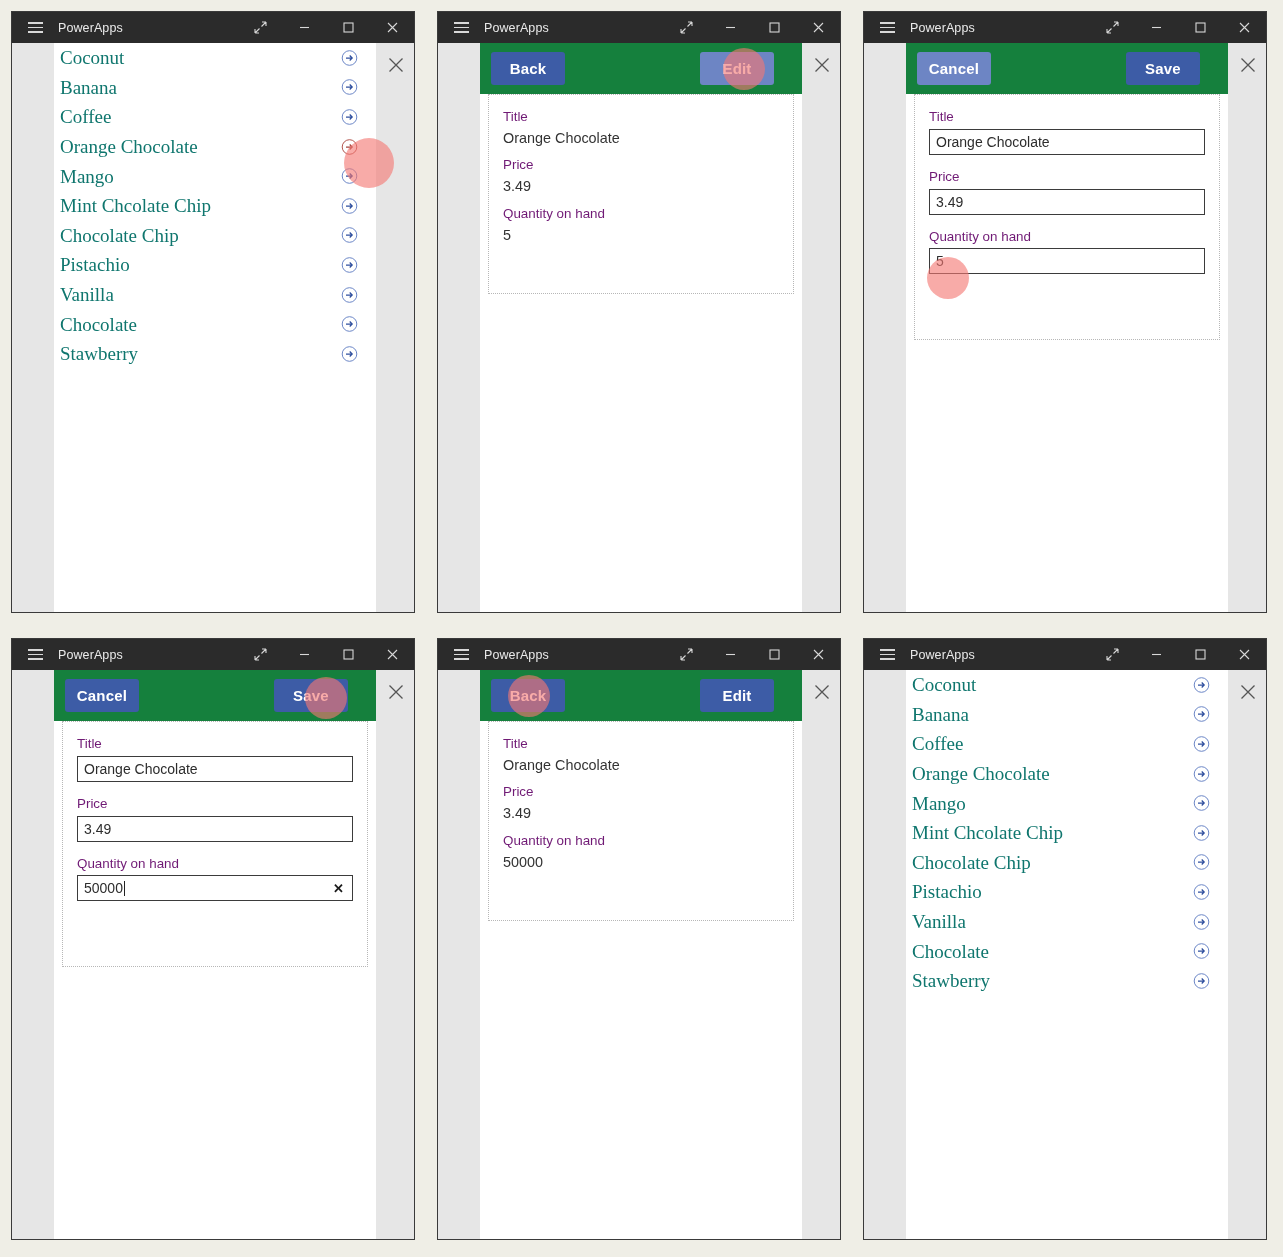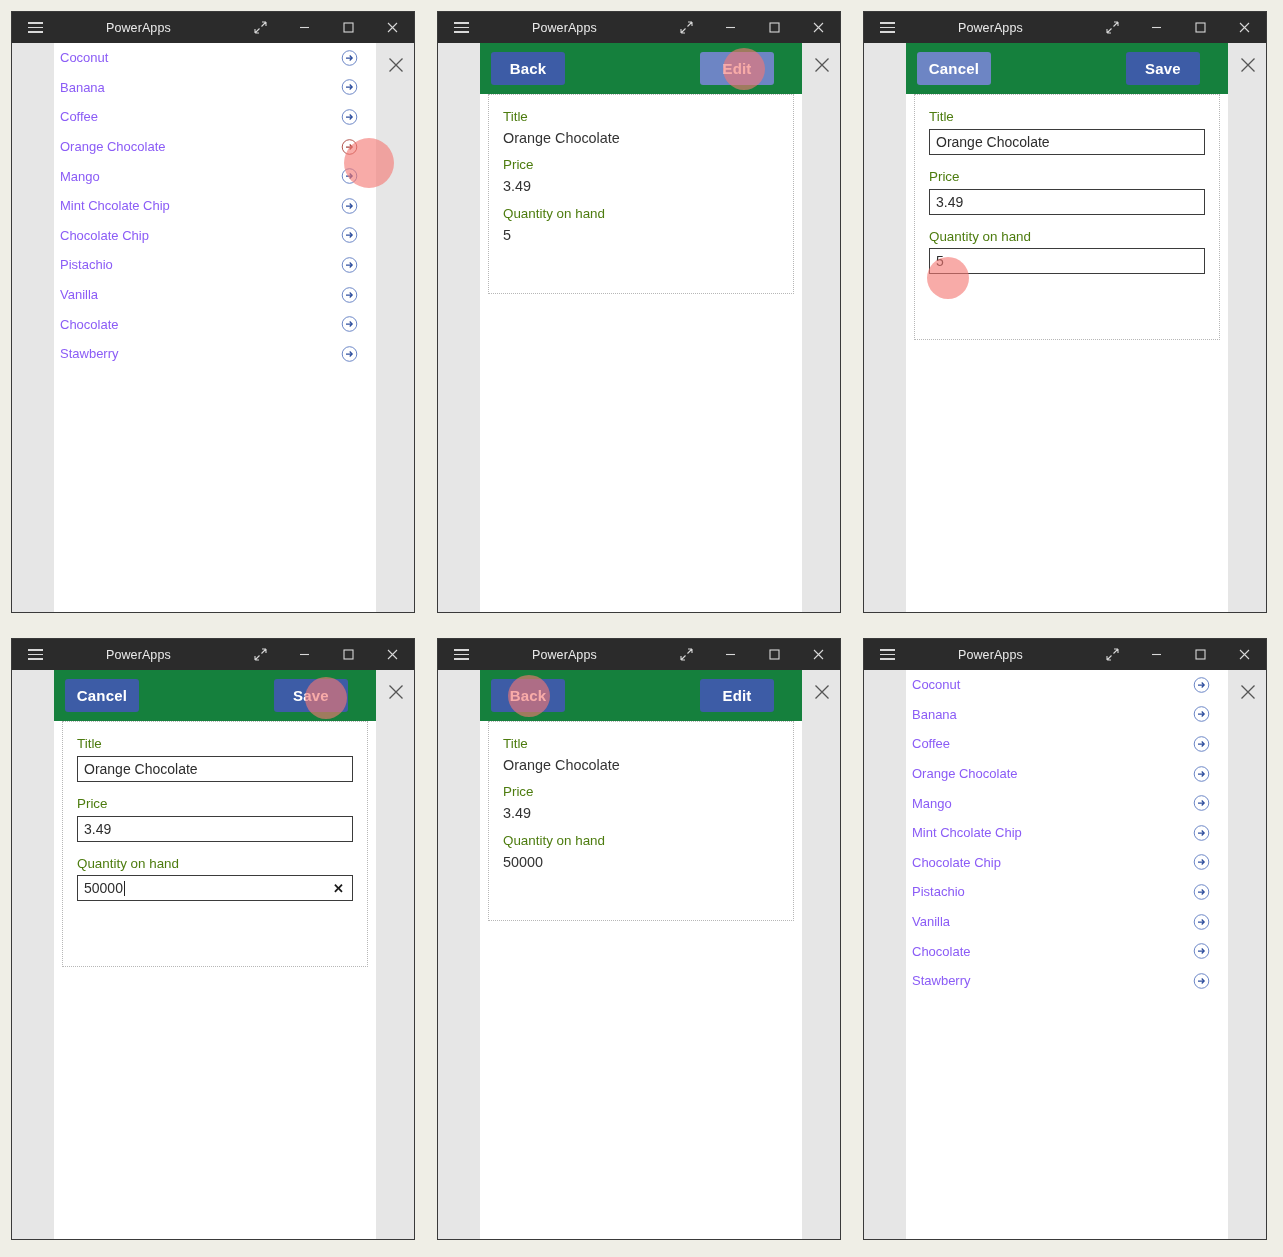--- a/index.html
+++ b/index.html
@@ -35,21 +35,20 @@
   
   .titlebar {
     height: 31px;
     background: #2b2b2b;
     display: flex;
     align-items: center;
     color: #e8e8e8;
     font-size: 12.5px;
     position: relative;
     box-sizing: border-box;
-    gap: 48px;
   }
   .hamburger {
     width: 46px;
     display: flex;
     flex-direction: column;
     align-items: center;
     justify-content: center;
     gap: 3px;
     height: 100%;
     cursor: pointer;
@@ -123,24 +122,25 @@
   .gallery { padding: 0; }
   .grow {
     height: 29.6px;
     display: flex;
     align-items: center;
     padding: 0 0 0 6px;
     position: relative;
     cursor: pointer;
   }
   .grow .glabel {
-    font-size: 13px;
-    color: #8b5cf6;
+    font-size: 19px;
+    color: #0f766e;
     line-height: 1;
     white-space: nowrap;
+    font-family: Liberation Serif, serif;
   }
   .arrow-icon {
     position: absolute;
     right: 18px;
     top: 50%;
     transform: translateY(-50%);
     width: 17px;
     height: 17px;
     cursor: pointer;
   }
@@ -179,21 +179,21 @@
     background: #fff;
     box-sizing: border-box;
     padding: 14px 14px 10px 14px;
   }
   .formcard.view { height: 200px; }
   .formcard.edit { height: 246px; }
 
   .fgroup { margin-bottom: 10px; }
   .flabel {
     font-size: 13.4px;
-    color: #4d7c0f;
+    color: #701a75;
     margin-bottom: 3px;
     line-height: 1.25;
   }
   .fvalue {
     font-size: 14.4px;
     color: #333333;
     line-height: 1.3;
   }
   .finput {
     border: 1px solid #3b3b3b;

